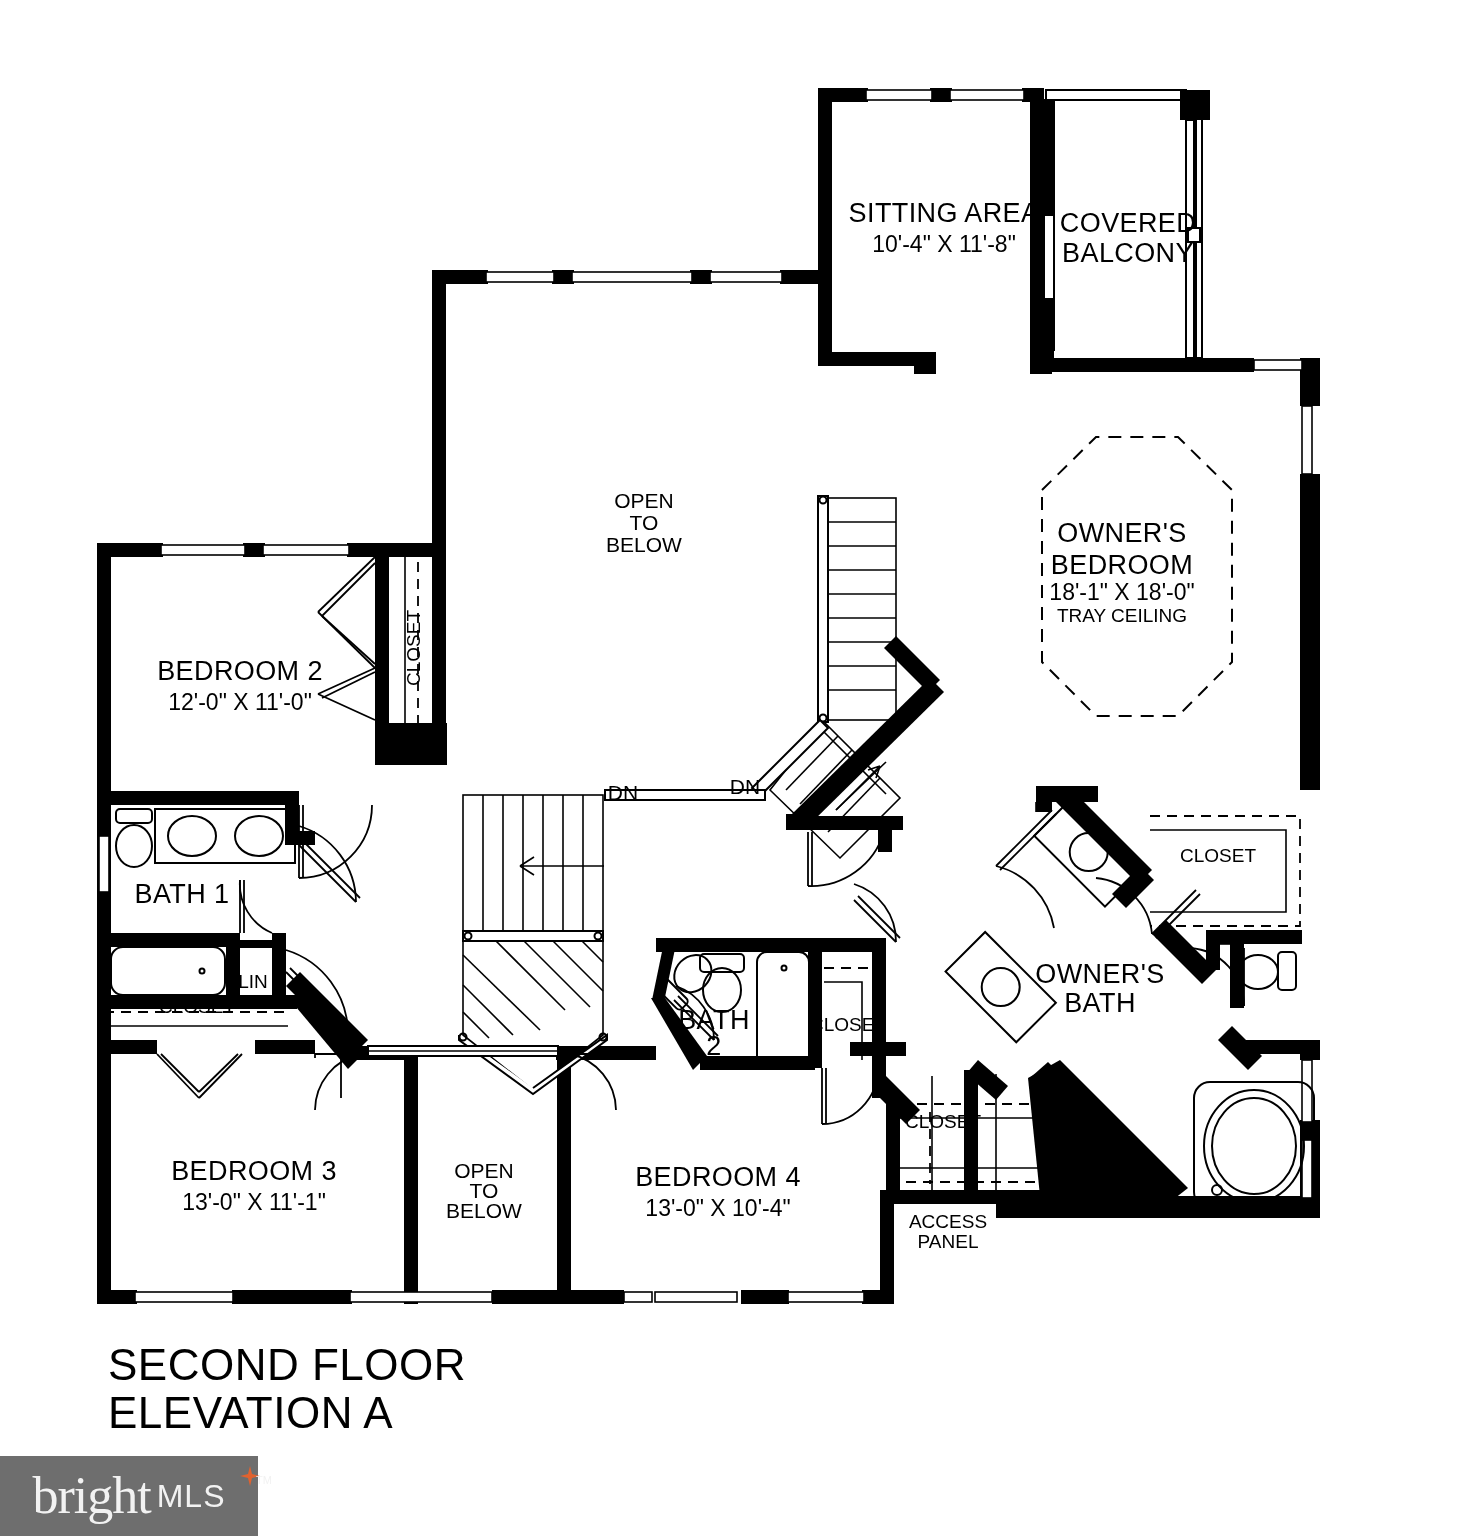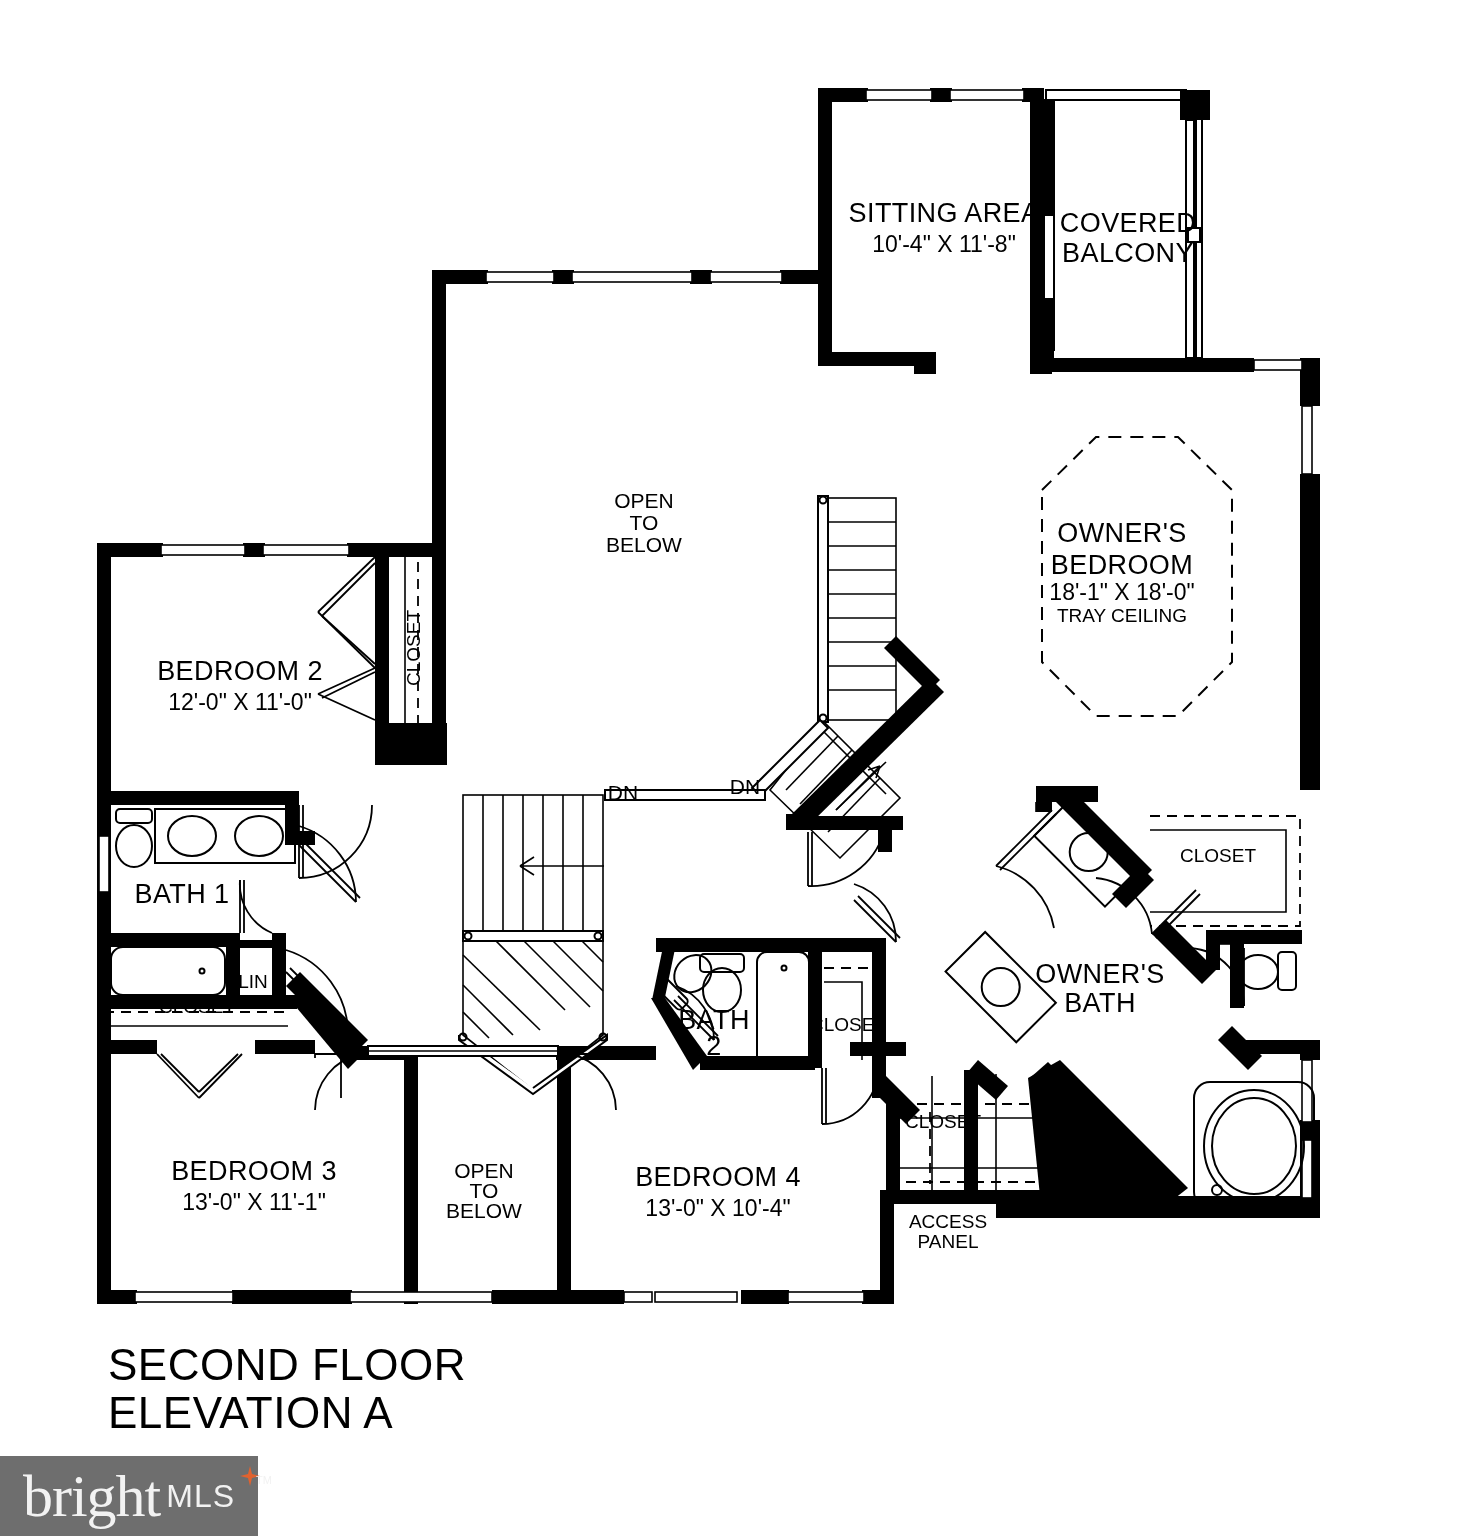--- a/index.html
+++ b/index.html
@@ -16,21 +16,21 @@
   .thin{fill:none;stroke:#000;stroke-width:2;}
   .thin1{fill:none;stroke:#000;stroke-width:1.6;}
   .fix{fill:#fff;stroke:#000;stroke-width:2;}
   .fixn{fill:none;stroke:#000;stroke-width:2;}
   .dash{fill:none;stroke:#000;stroke-width:2;stroke-dasharray:13 9;}
   .dash2{fill:none;stroke:#000;stroke-width:1.8;stroke-dasharray:10 7;}
   .door{fill:none;stroke:#000;stroke-width:1.8;}
   .win{fill:#fff;stroke:#000;stroke-width:1.6;}
   #mlsbar{position:absolute;left:0;top:1456px;width:258px;height:80px;background:#6e6e6e;}
   #mlslogo{position:absolute;left:0;top:1456px;width:258px;height:80px;display:flex;align-items:center;justify-content:center;}
-  .brightword{font-family:"Liberation Serif",serif;font-size:60px;color:#f2f2f2;line-height:1;letter-spacing:-1px;position:relative;}
+  .brightword{font-family:"Liberation Serif",serif;font-size:52px;color:#f2f2f2;line-height:1;letter-spacing:-1px;position:relative;}
   .mlsword{font-family:"Liberation Sans",sans-serif;font-size:32px;color:#f2f2f2;letter-spacing:1px;margin-left:6px;}
   .tm{font-family:"Liberation Sans",sans-serif;font-size:11px;color:#f2f2f2;position:absolute;top:18px;right:-14px;}
   .star{position:absolute;width:20px;height:20px;right:-2px;top:10px;}
 </style>
 </head>
 <body>
 
 <svg id="plan" viewBox="0 0 1470 1536" xmlns="http://www.w3.org/2000/svg">
 
   <g>

